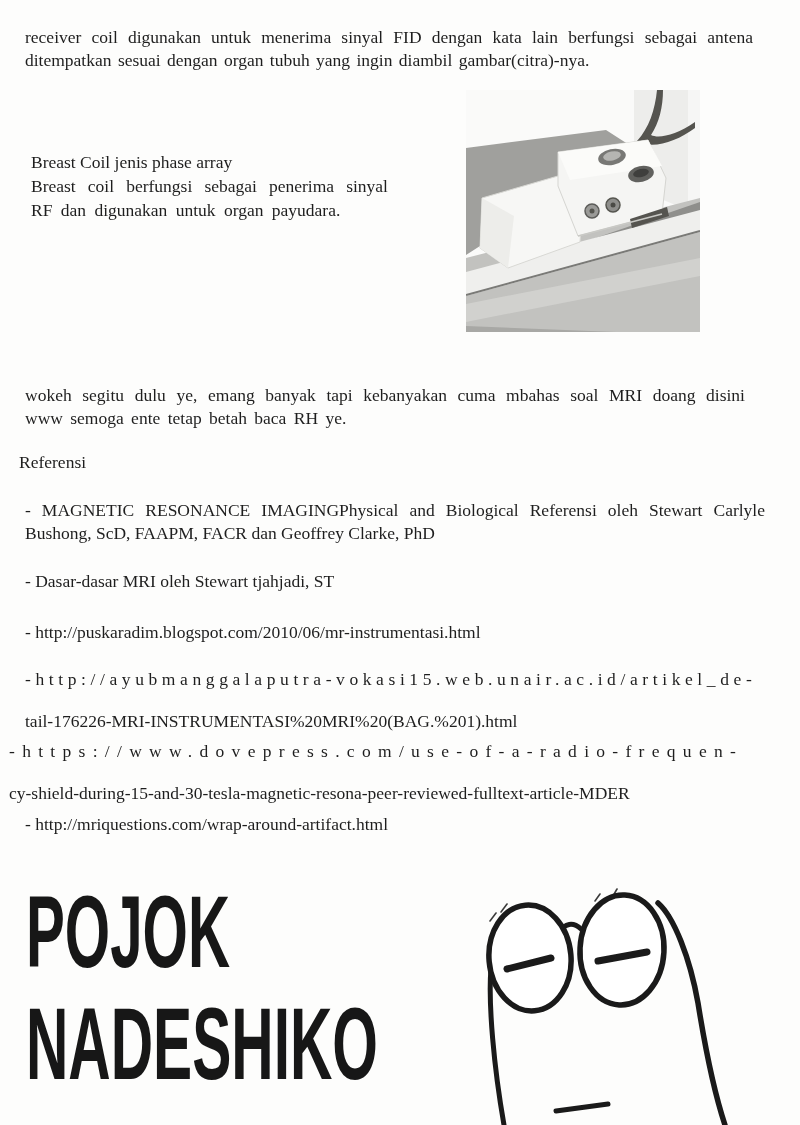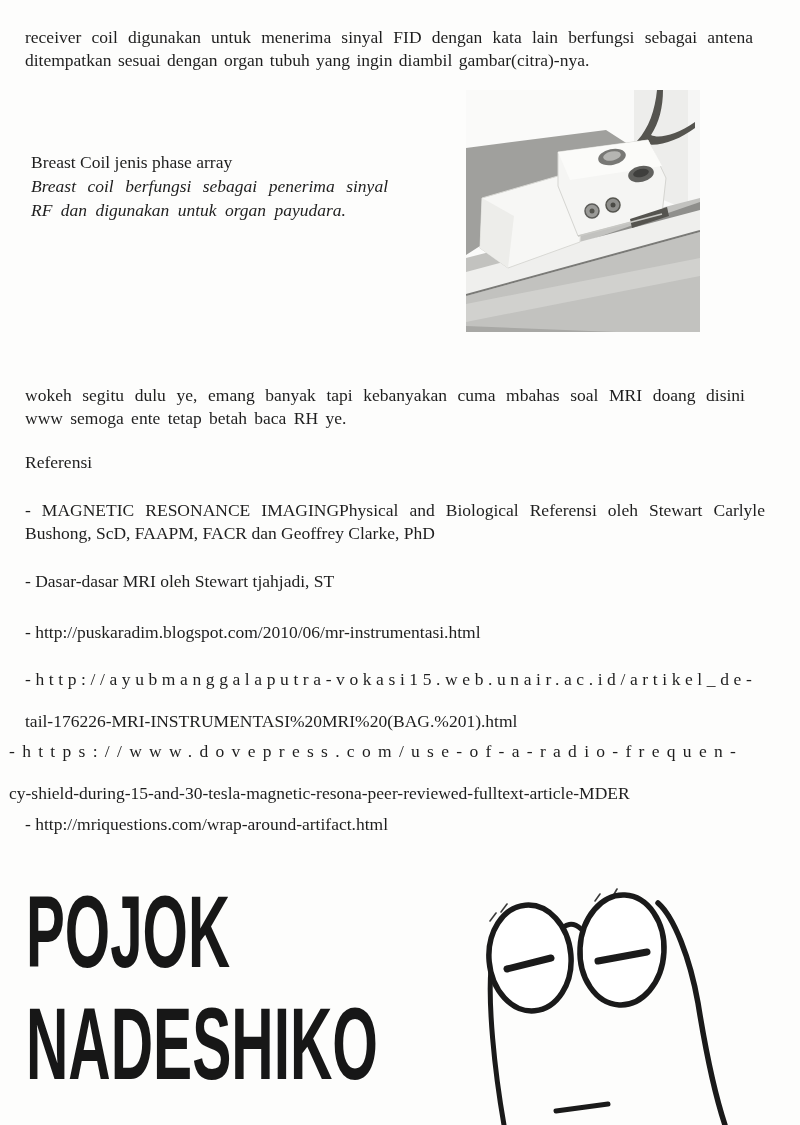--- a/index.html
+++ b/index.html
@@ -8,24 +8,24 @@
     background:#fdfdfc; overflow:hidden;
     font-family:"Liberation Serif", serif;
     color:#1e1e1e; font-size:17.5px; line-height:23px;
   }
   .page p, .page div.block { margin:0; }
   .abs { position:absolute; }
   .justify { text-align:justify; }
 
   .pos-intro   { left:25px; top:26px;  width:728px; word-spacing:2px; }
   .pos-breast  { left:31px; top:150px; width:357px; line-height:24px; }
-  .pos-breast .bc-body { text-align:justify; word-spacing:4px;font-style:italic; }
+  .pos-breast .bc-body { text-align:justify; word-spacing:4px; }
   .pos-photo   { left:466px; top:90px; width:234px; height:242px; }
   .pos-closing { left:25px; top:384px; width:720px; word-spacing:3px; }
-  .pos-reftitle{ left:25px; top:451px; }
+  .pos-reftitle{ left:19px; top:451px; }
   .pos-ref1    { left:25px; top:499px; width:740px; }
   .pos-ref2    { left:25px; top:570px; width:740px; }
   .pos-ref3    { left:25px; top:621px; width:740px; }
   .pos-ref4    { left:25px; top:668px; width:740px; }
   .pos-ref5    { left:9px; top:740px; width:740px; }
   .pos-ref6    { left:25px; top:813px; width:740px; }
   .ref-split .l2 { margin-top:19px; white-space:nowrap; }
   .spread1 { letter-spacing:4.6px; white-space:nowrap; }
   .spread2 { letter-spacing:7.3px; white-space:nowrap; }
 

